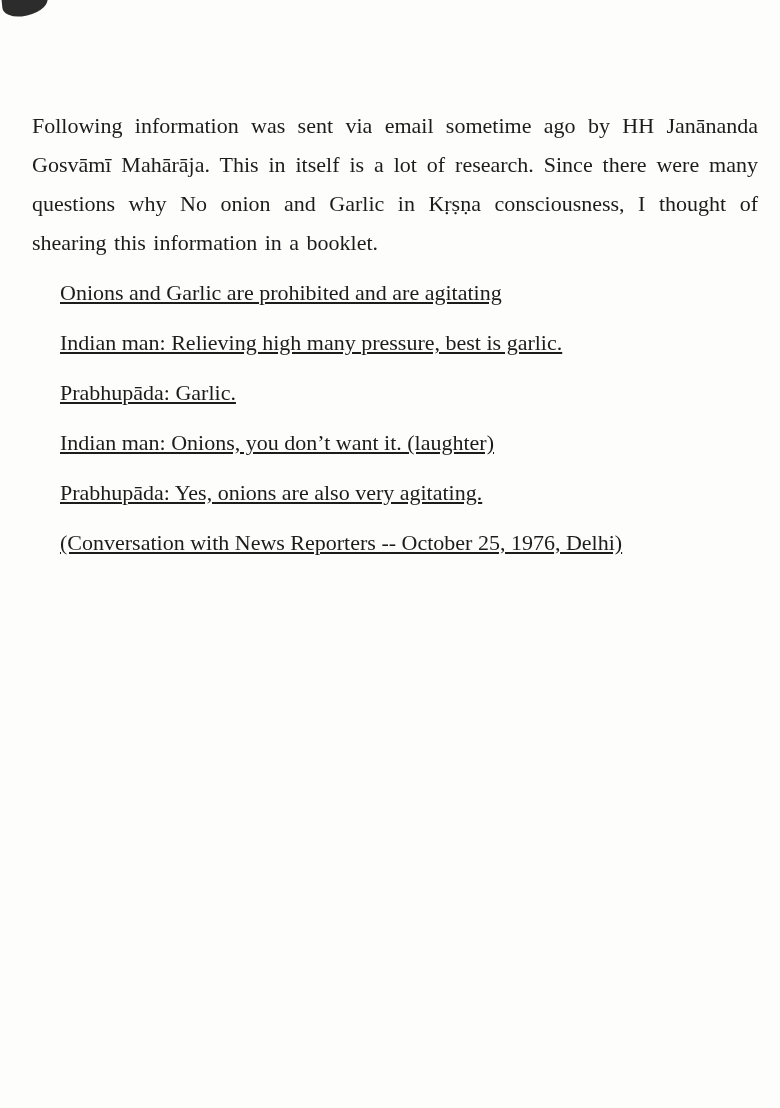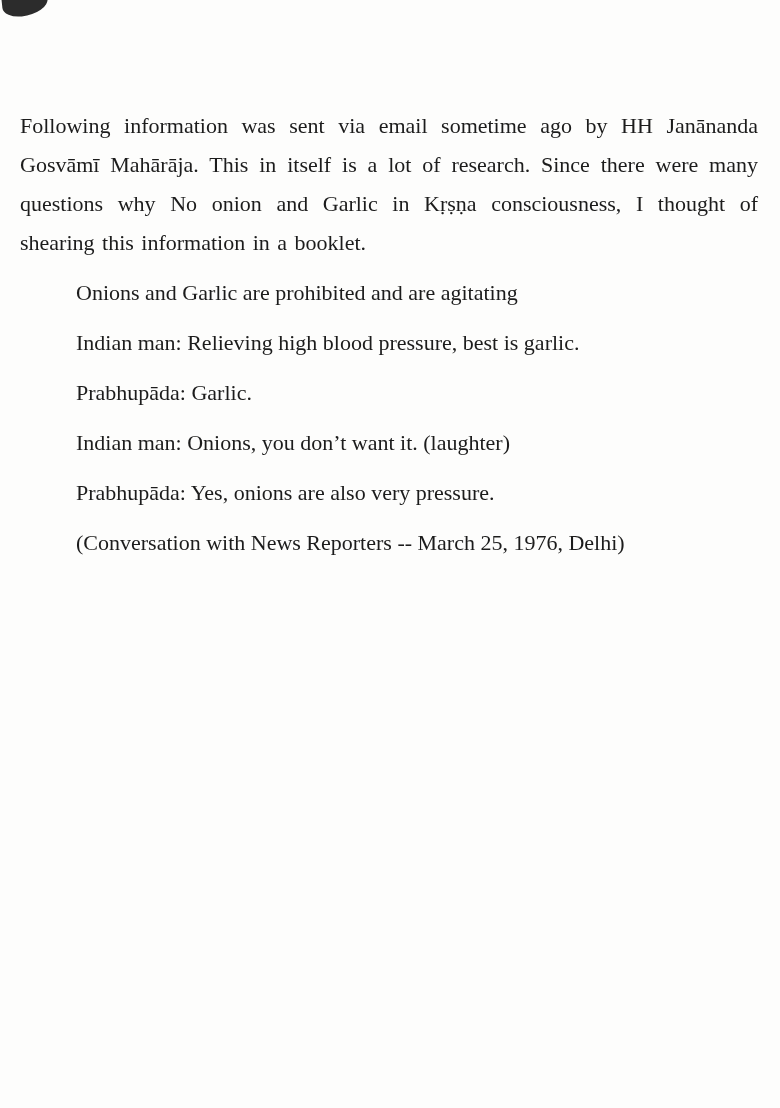--- a/index.html
+++ b/index.html
@@ -34,42 +34,42 @@
     line-height: 66px;
     letter-spacing: 0.5px;
     margin: 0 0 28px 0;
     color: #111;
   }
   .title .title-line { display: block; }
   .intro {
     font-size: 22px;
     line-height: 39px;
     text-align: justify;
-    margin: 0 2px 16px 0;
+    margin: 0 2px 16px 12px;
     word-spacing: 2px;
   }
-  .dialogue { margin: 16px; }
+  .dialogue { margin: 0; text-decoration: underline; }
   .dialogue p {
     font-size: 22px;
     line-height: 30px;
     margin: 0 0 20px 40px;
   }
 </style>
 </head>
 <body>
 
 <div class="scan-artifact"></div>
 
 <div class="page">
 
 
   <p class="intro">Following information was sent via email sometime ago by HH Janānanda Gosvāmī Mahārāja. This in itself is a lot of research. Since there were many questions why No onion and Garlic in Kṛṣṇa consciousness, I thought of shearing this information in a booklet.</p>
 
   <div class="dialogue">
     <p>Onions and Garlic are prohibited and are agitating</p>
-    <p>Indian man: Relieving high blood pressure, best is garlic.</p>
+    <p>Indian man: Relieving high many pressure, best is garlic.</p>
     <p>Prabhupāda: Garlic.</p>
     <p>Indian man: Onions, you don’t want it. (laughter)</p>
-    <p>Prabhupāda: Yes, onions are also very pressure.</p>
-    <p>(Conversation with News Reporters -- March 25, 1976, Delhi)</p>
+    <p>Prabhupāda: Yes, onions are also very agitating.</p>
+    <p>(Conversation with News Reporters -- October 25, 1976, Delhi)</p>
   </div>
 
 </div>
 
 </body></html>

